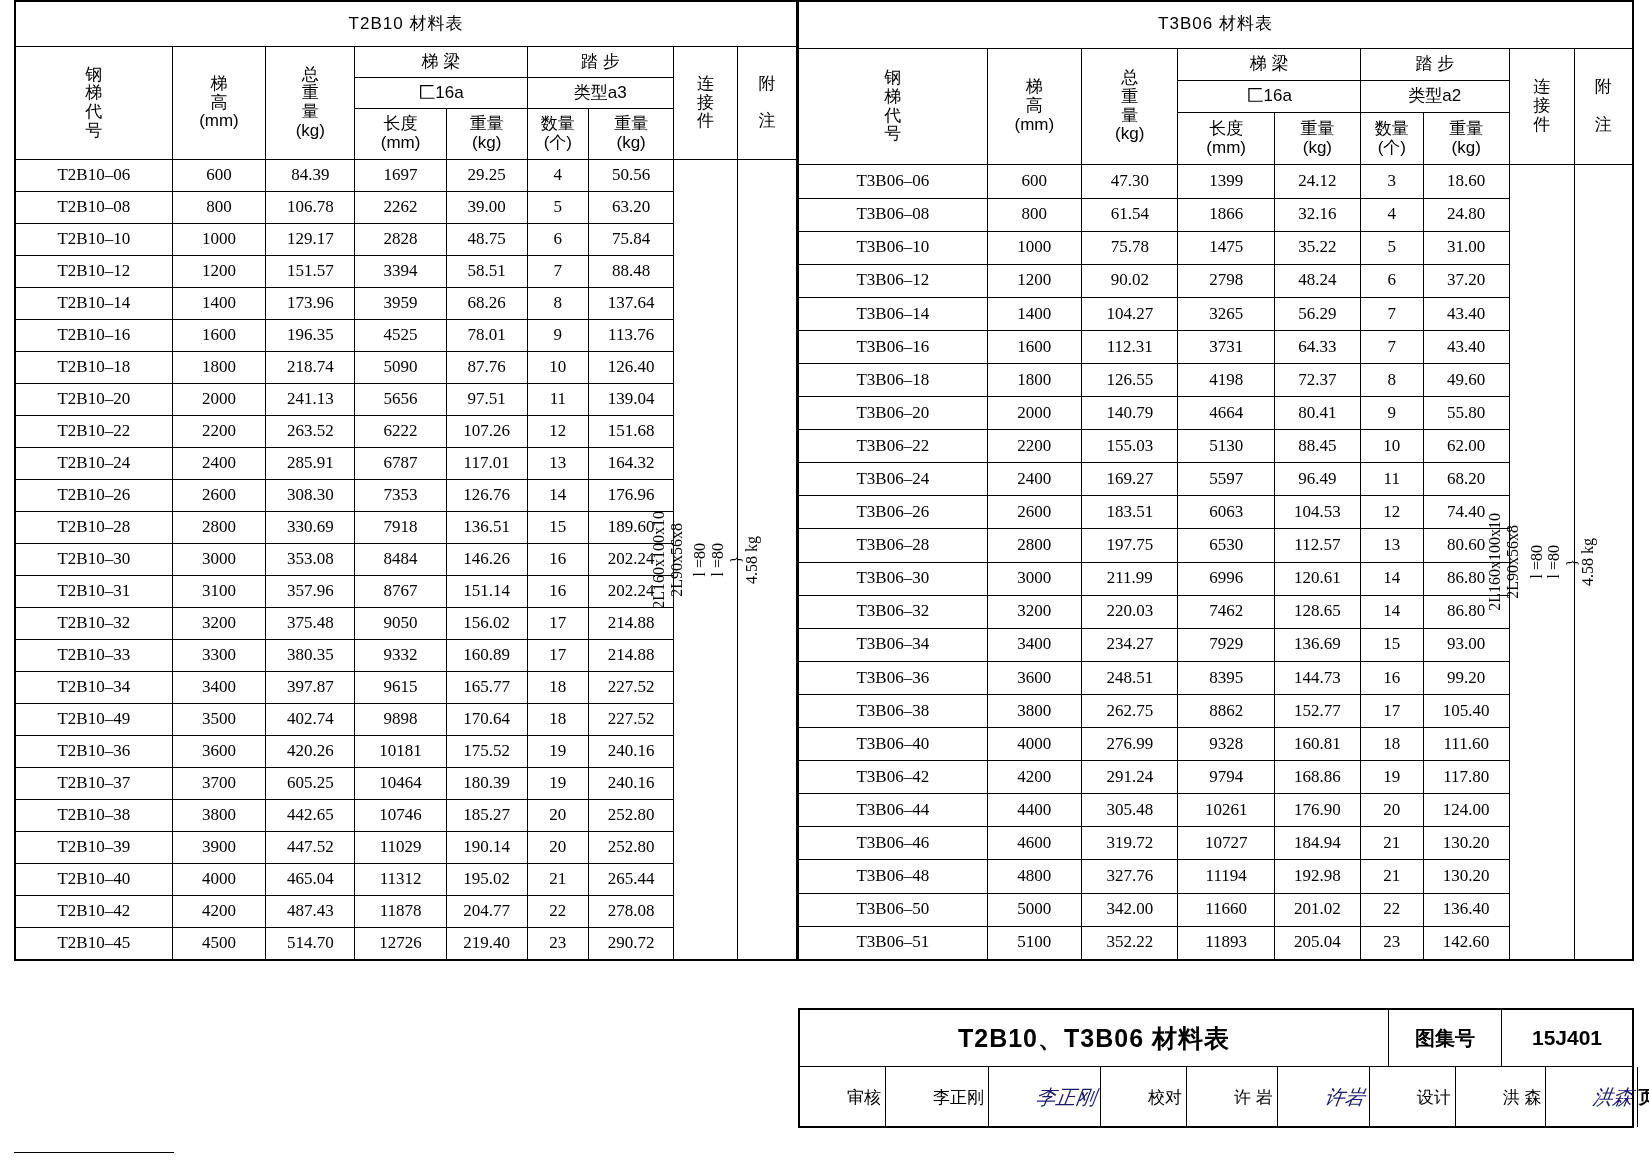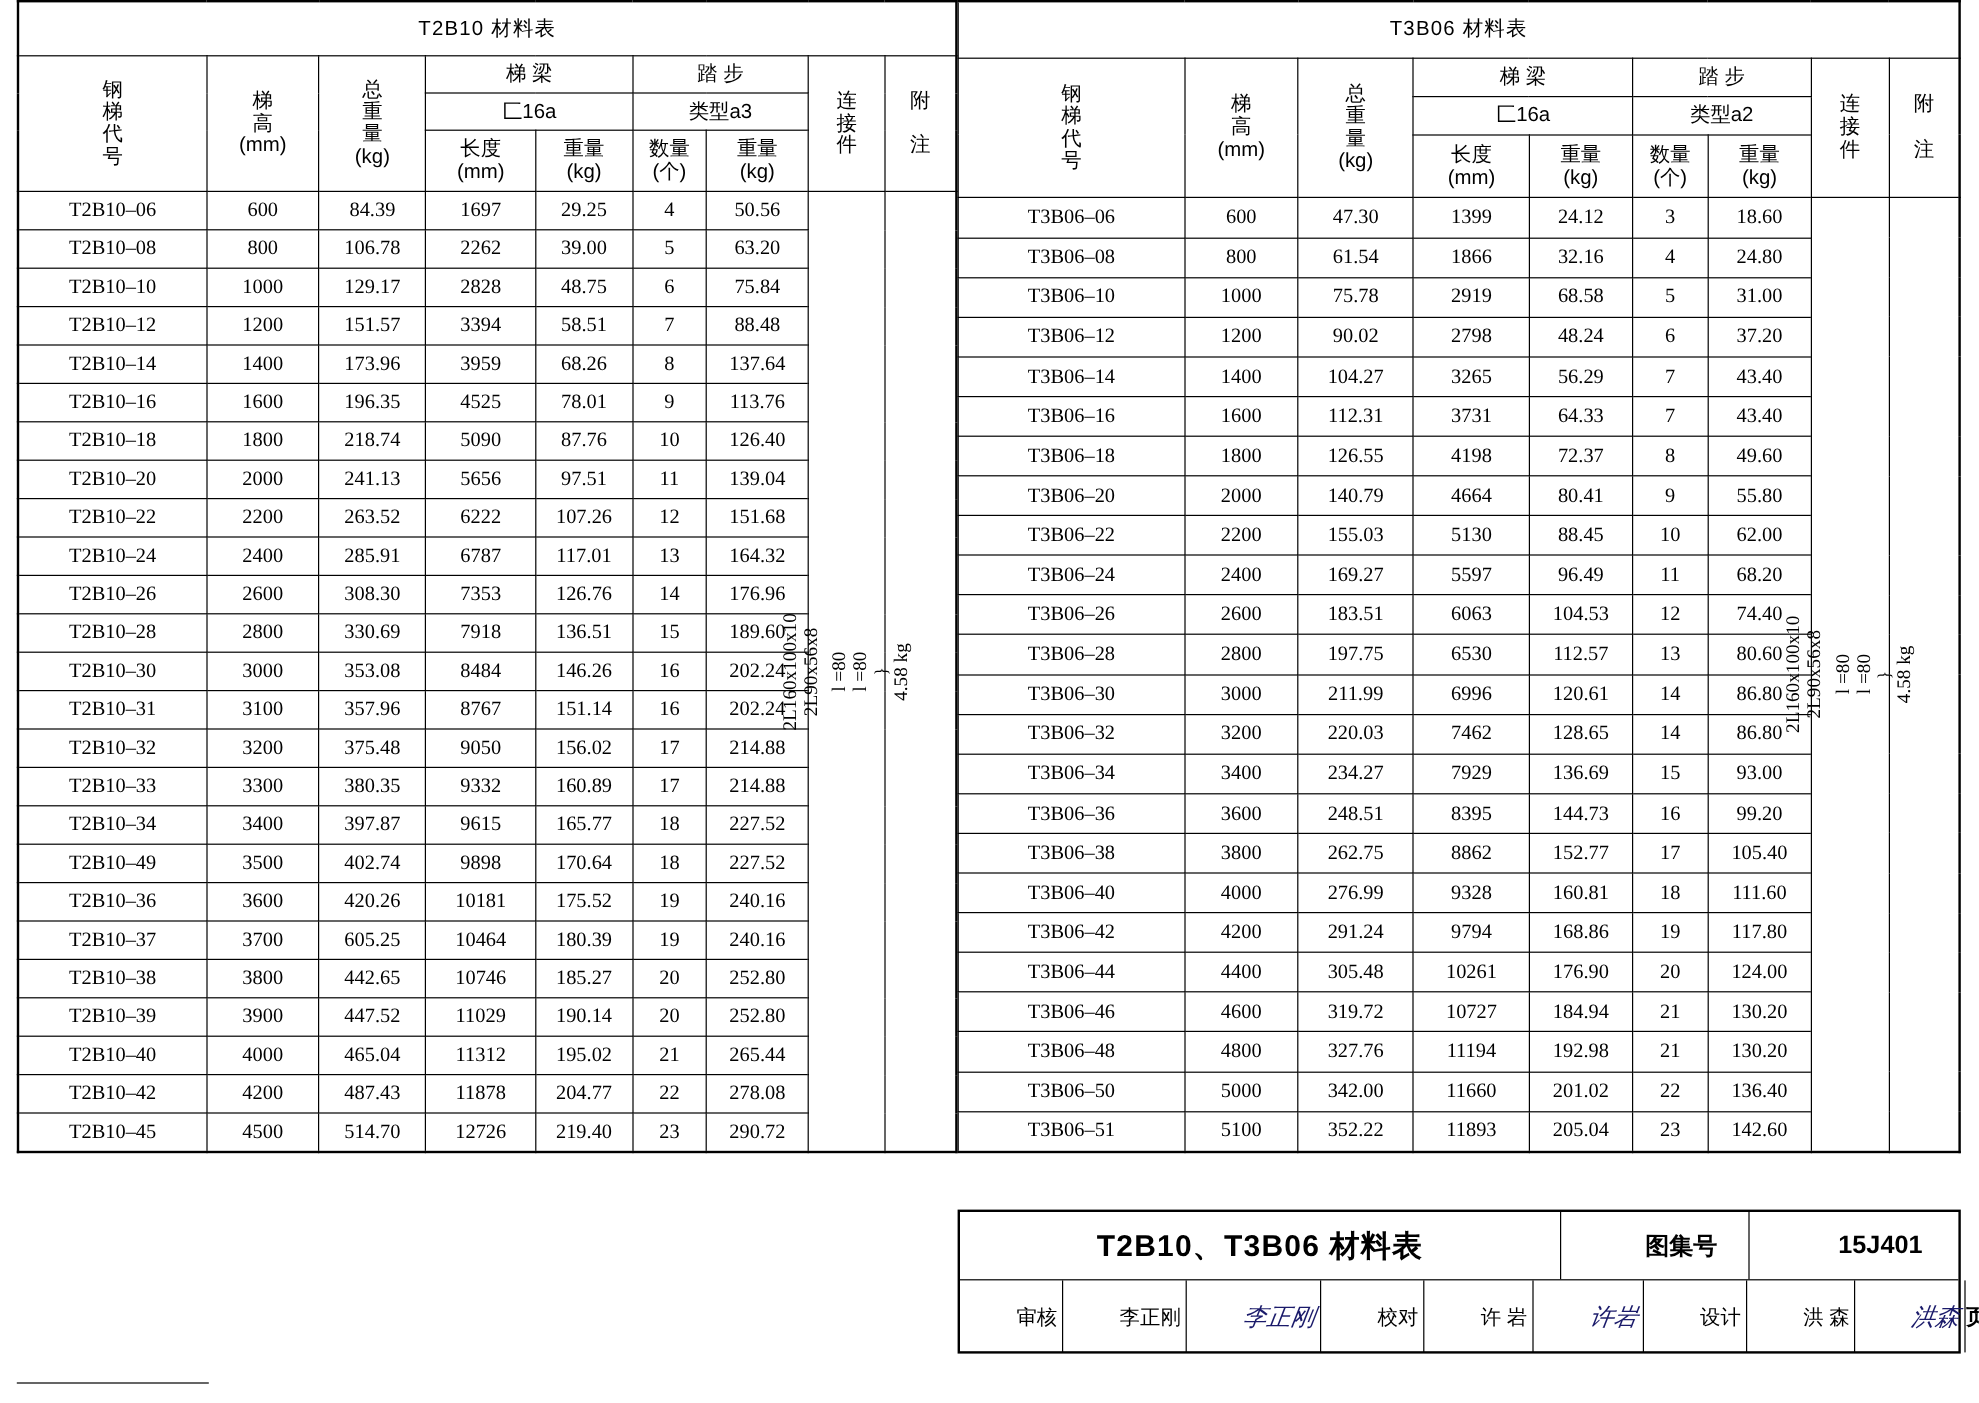--- a/index.html
+++ b/index.html
@@ -114,21 +114,20 @@
     top: 1008px;
     width: 836px;
     height: 120px;
     border: 2px solid #000;
     box-sizing: border-box;
   }
   .bottom-top {
     display: flex;
     height: 56px;
     border-bottom: 1.5px solid #000;
-    gap: 44px;
   }
   .bt-title {
     flex: 1;
     display: flex;
     align-items: center;
     justify-content: center;
     font-family: "Liberation Sans", "DejaVu Sans", sans-serif;
     font-size: 25px;
     font-weight: bold;
     border-right: 1.5px solid #000;
@@ -558,22 +557,22 @@
         <td class="datacell">61.54</td>
         <td class="datacell">1866</td>
         <td class="datacell">32.16</td>
         <td class="datacell">4</td>
         <td class="datacell">24.80</td>
       </tr>
       <tr>
         <td class="datacell code-cell">T3B06–10</td>
         <td class="datacell">1000</td>
         <td class="datacell">75.78</td>
-        <td class="datacell">2919</td>
-        <td class="datacell">68.58</td>
+        <td class="datacell">1475</td>
+        <td class="datacell">35.22</td>
         <td class="datacell">5</td>
         <td class="datacell">31.00</td>
       </tr>
       <tr>
         <td class="datacell code-cell">T3B06–12</td>
         <td class="datacell">1200</td>
         <td class="datacell">90.02</td>
         <td class="datacell">2798</td>
         <td class="datacell">48.24</td>
         <td class="datacell">6</td>

